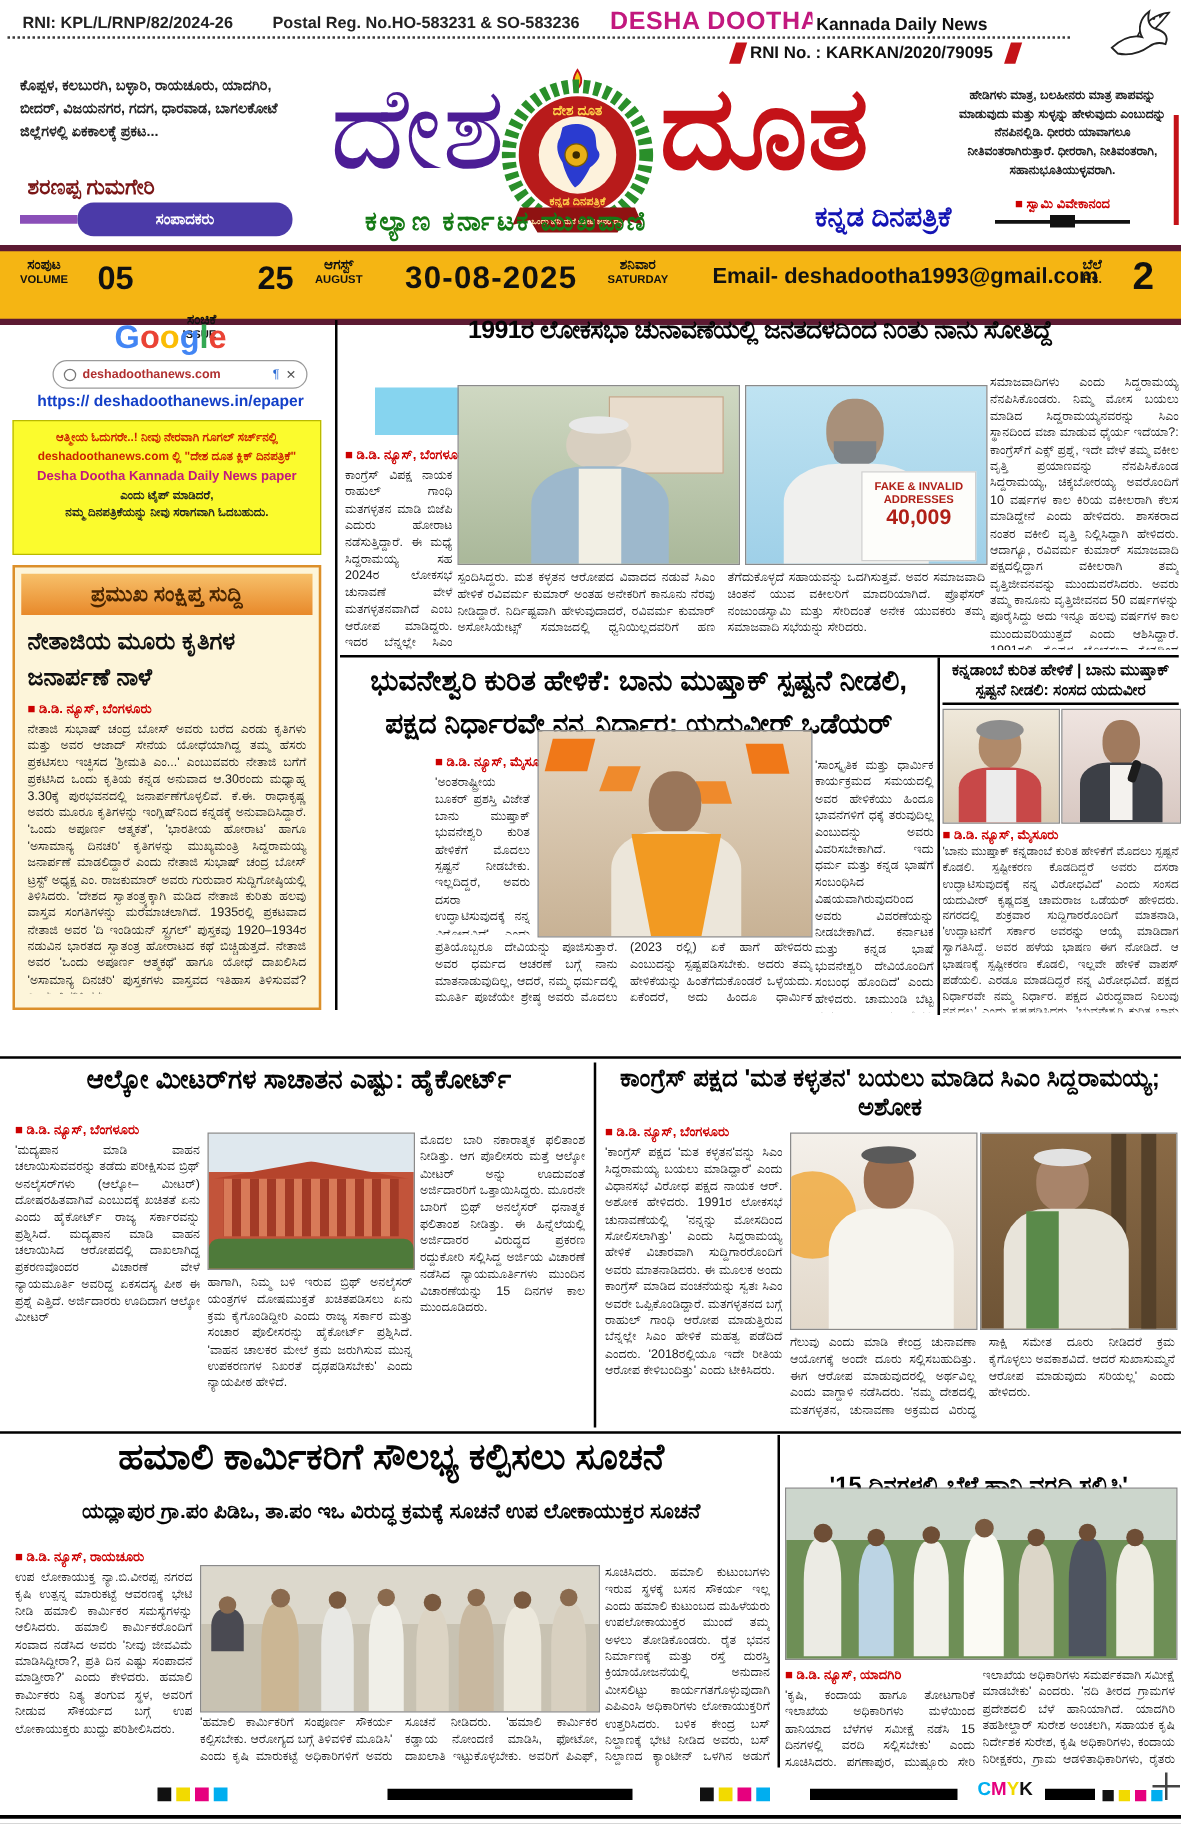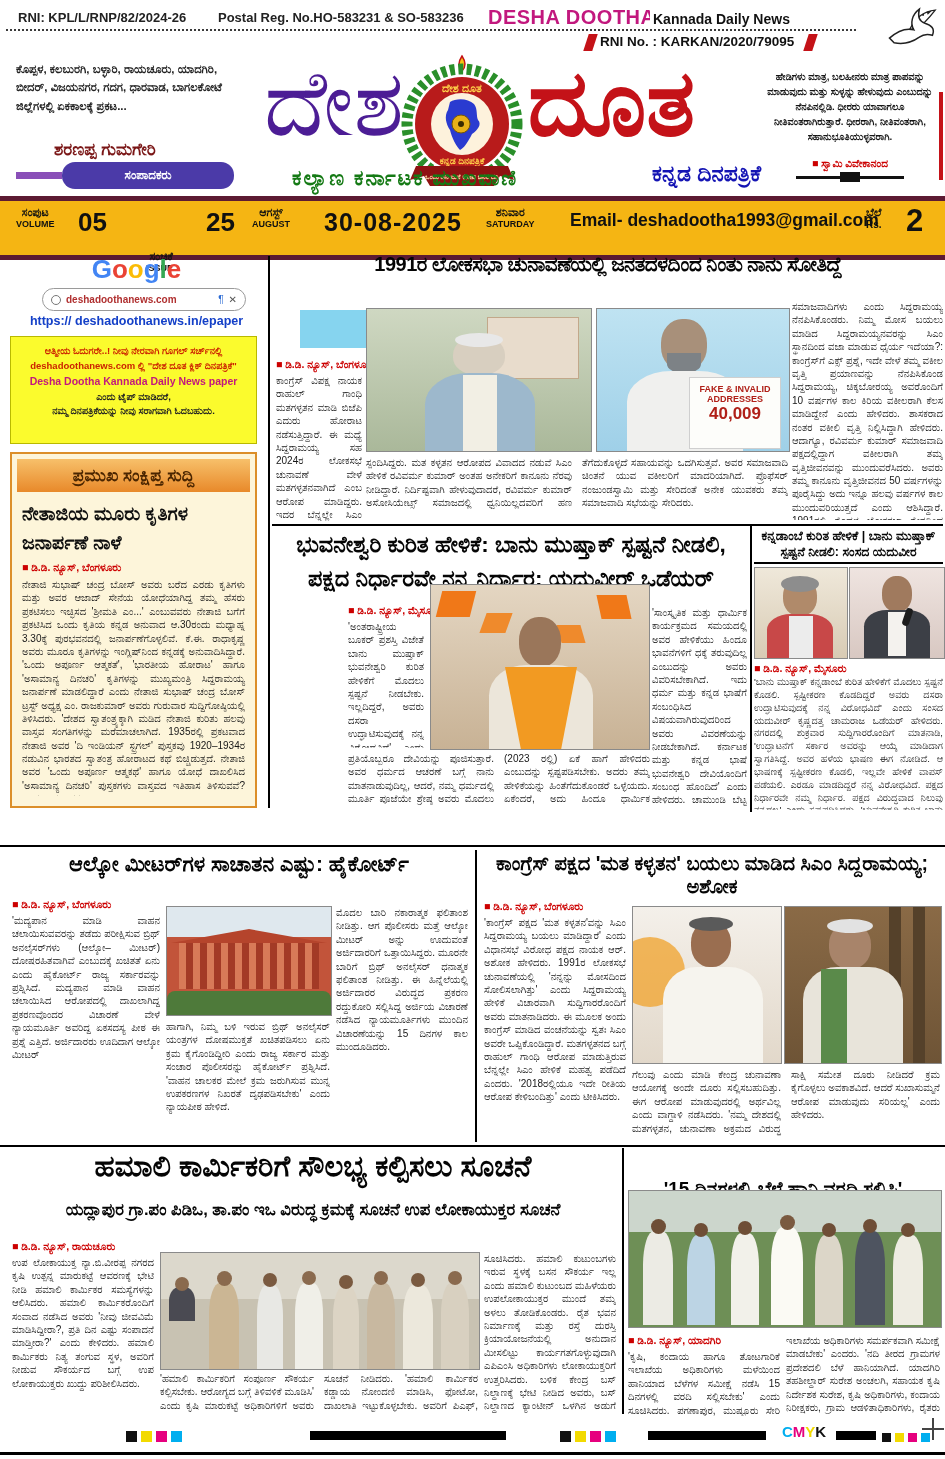--- a/index.html
+++ b/index.html
@@ -31,21 +31,21 @@
   <div class="abs" style="left:600px;top:34px;font-size:13.5px;font-weight:bold;color:#111;">RNI No. : KARKAN/2020/79095</div>
   <div class="abs" style="left:806px;top:34px;width:9px;height:17px;background:#c41218;transform:skewX(-18deg);"></div>
   <svg class="abs" style="left:882px;top:2px;" width="56" height="48" viewBox="0 0 60 50">
     <path d="M30 28 C36 16 46 9 57 8 C50 17 44 24 36 29 Z" fill="#fff" stroke="#222" stroke-width="1.4"></path>
     <path d="M8 38 C18 29 26 27 34 29 C30 22 32 13 40 7 C38 15 40 20 46 22 C53 24 57 28 54 35 C48 33 44 34 40 37 C33 42 23 45 13 43 Z" fill="#fff" stroke="#222" stroke-width="1.6"></path>
     <circle cx="44" cy="13" r="1.2" fill="#222"></circle>
     <path d="M48 10 L54 8 L49 13 Z" fill="#222"></path>
   </svg>
 
   <div class="abs" style="left:16px;top:60px;width:212px;font-size:11.5px;font-weight:bold;color:#222;line-height:1.6;">ಕೊಪ್ಪಳ, ಕಲಬುರಗಿ, ಬಳ್ಳಾರಿ, ರಾಯಚೂರು, ಯಾದಗಿರಿ, ಬೀದರ್, ವಿಜಯನಗರ, ಗದಗ, ಧಾರವಾಡ, ಬಾಗಲಕೋಟೆ ಜಿಲ್ಲೆಗಳಲ್ಲಿ ಏಕಕಾಲಕ್ಕೆ ಪ್ರಕಟ...</div>
-  <div class="abs" style="left:22px;top:140px;font-size:17px;font-weight:bold;color:#7a1616;margin-left:32px;">ಶರಣಪ್ಪ ಗುಮಗೇರಿ</div>
+  <div class="abs" style="left:22px;top:140px;font-size:17px;font-weight:bold;color:#7a1616;">ಶರಣಪ್ಪ ಗುಮಗೇರಿ</div>
   <div class="abs" style="left:16px;top:172px;width:46px;height:7px;background:#8a4fb8;"></div>
   <div class="abs" style="left:62px;top:162px;width:172px;height:27px;background:#4b3aa8;border-radius:13px;text-align:center;line-height:27px;color:#fff;font-size:12px;font-weight:bold;">ಸಂಪಾದಕರು</div>
 
   <div class="abs" style="left:212px;top:46px;width:192px;font-size:92px;font-weight:normal;color:#4c1d95;text-align:right;line-height:1.25;">ದೇಶ</div>
   <div class="abs" style="left:528px;top:46px;width:290px;font-size:92px;font-weight:bold;color:#c41218;line-height:1.25;">ದೂತ</div>
 
   <svg class="abs" style="left:398px;top:54px;" width="128" height="138" viewBox="0 0 128 138">
     <path d="M64 2 C60 8 60 13 64 17 C68 13 68 8 64 2 Z" fill="#f4c513" stroke="#c41218" stroke-width="1.5"></path>
     <circle cx="64" cy="70" r="55" fill="none" stroke="#2a8f2a" stroke-width="11" stroke-dasharray="5 3.5"></circle>
     <circle cx="64" cy="70" r="47" fill="#b81b1b"></circle>

